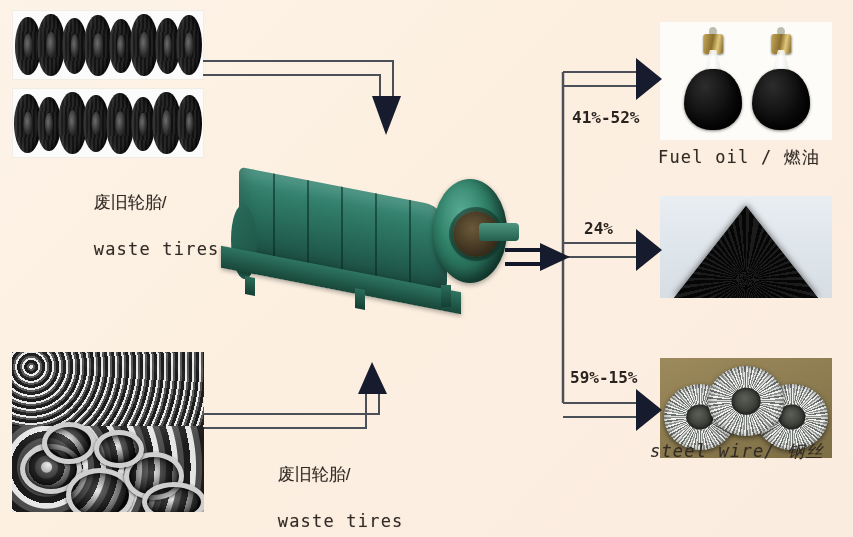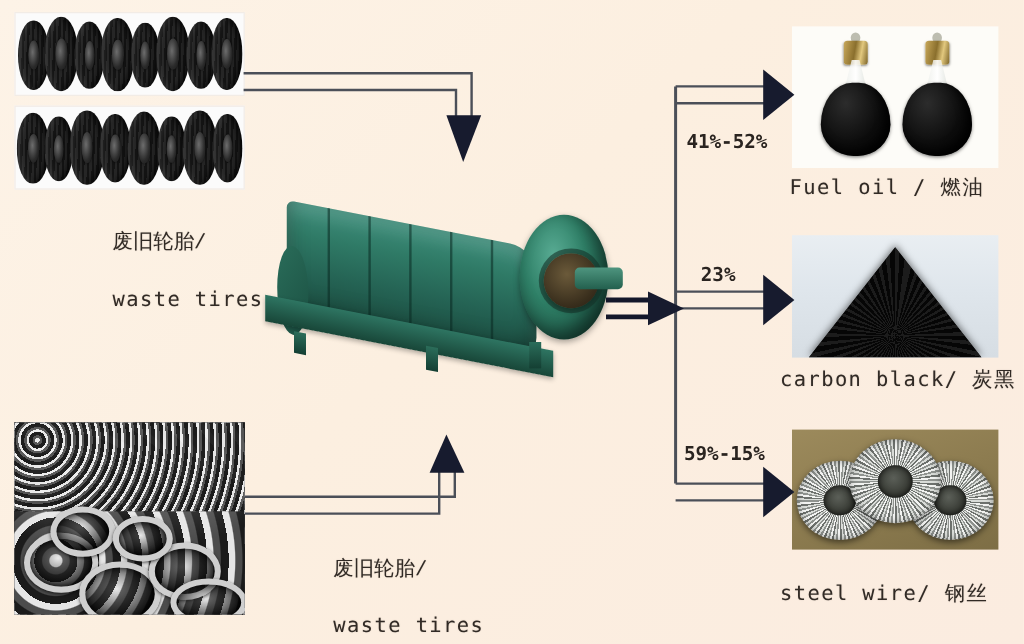--- a/index.html
+++ b/index.html
@@ -17,21 +17,21 @@
   .photo{position:absolute;overflow:hidden;}
   .cap{
     position:absolute;
     color:#312a25;
     font-size:17px;
     letter-spacing:1.2px;
     white-space:pre;
     line-height:1.35;
     text-shadow:0 0 1px rgba(60,50,40,.25);
   }
-  .cap .cn{font-family:Liberation Mono, monospace;letter-spacing:0px;}
+  .cap .cn{font-family:Liberation Sans, sans-serif;letter-spacing:0px;}
   .pct{
     position:absolute;
     color:#2a2420;
     font-size:16px;
     font-weight:bold;
     letter-spacing:0px;
     white-space:nowrap;
   }
   svg.ink{position:absolute;left:0;top:0;width:853px;height:537px;pointer-events:none;}
 
@@ -266,31 +266,30 @@
         <div class="neck"></div>
         <div class="bulb"></div>
     </div>
   </div>
   <div class="cap" style="left:658px;top:146px;">Fuel oil / 燃油</div>
 
   <div class="photo cbbox" style="left:660px;top:196px;width:172px;height:102px;">
     <div class="cbpile"></div>
     <div class="cbtex"></div>
   </div>
-  <div class="cap" style="left:650px;top:306px;">carbon black/ 炭黑</div>
 
   <div class="photo swbox" style="left:660px;top:358px;width:172px;height:100px;">
     <div class="coil" style="left:4px; top:26px;width:72px;height:66px;"></div>
     <div class="coil" style="left:96px;top:26px;width:72px;height:66px;"></div>
     <div class="coil" style="left:48px;top:8px; width:76px;height:70px;"></div>
   </div>
-  <div class="cap" style="left:650px;top:484px;">steel wire/ 钢丝</div>
+  <div class="cap" style="left:650px;top:440px;font-style:italic;">steel wire/ 钢丝</div>
 
   <div class="pct" style="left:572px;top:108px;">41%-52%</div>
-  <div class="pct" style="left:584px;top:219px;">23%</div>
+  <div class="pct" style="left:584px;top:219px;">24%</div>
   <div class="pct" style="left:570px;top:368px;">59%-15%</div>
 
   <svg class="ink" viewBox="0 0 853 537">
     <g fill="none" stroke="#4b4f58" stroke-width="2">
 
       <g>
         <polyline points="203,61 393,61 393,98"></polyline>
         <polyline points="203,75 380,75 380,98"></polyline>
       </g>
 

